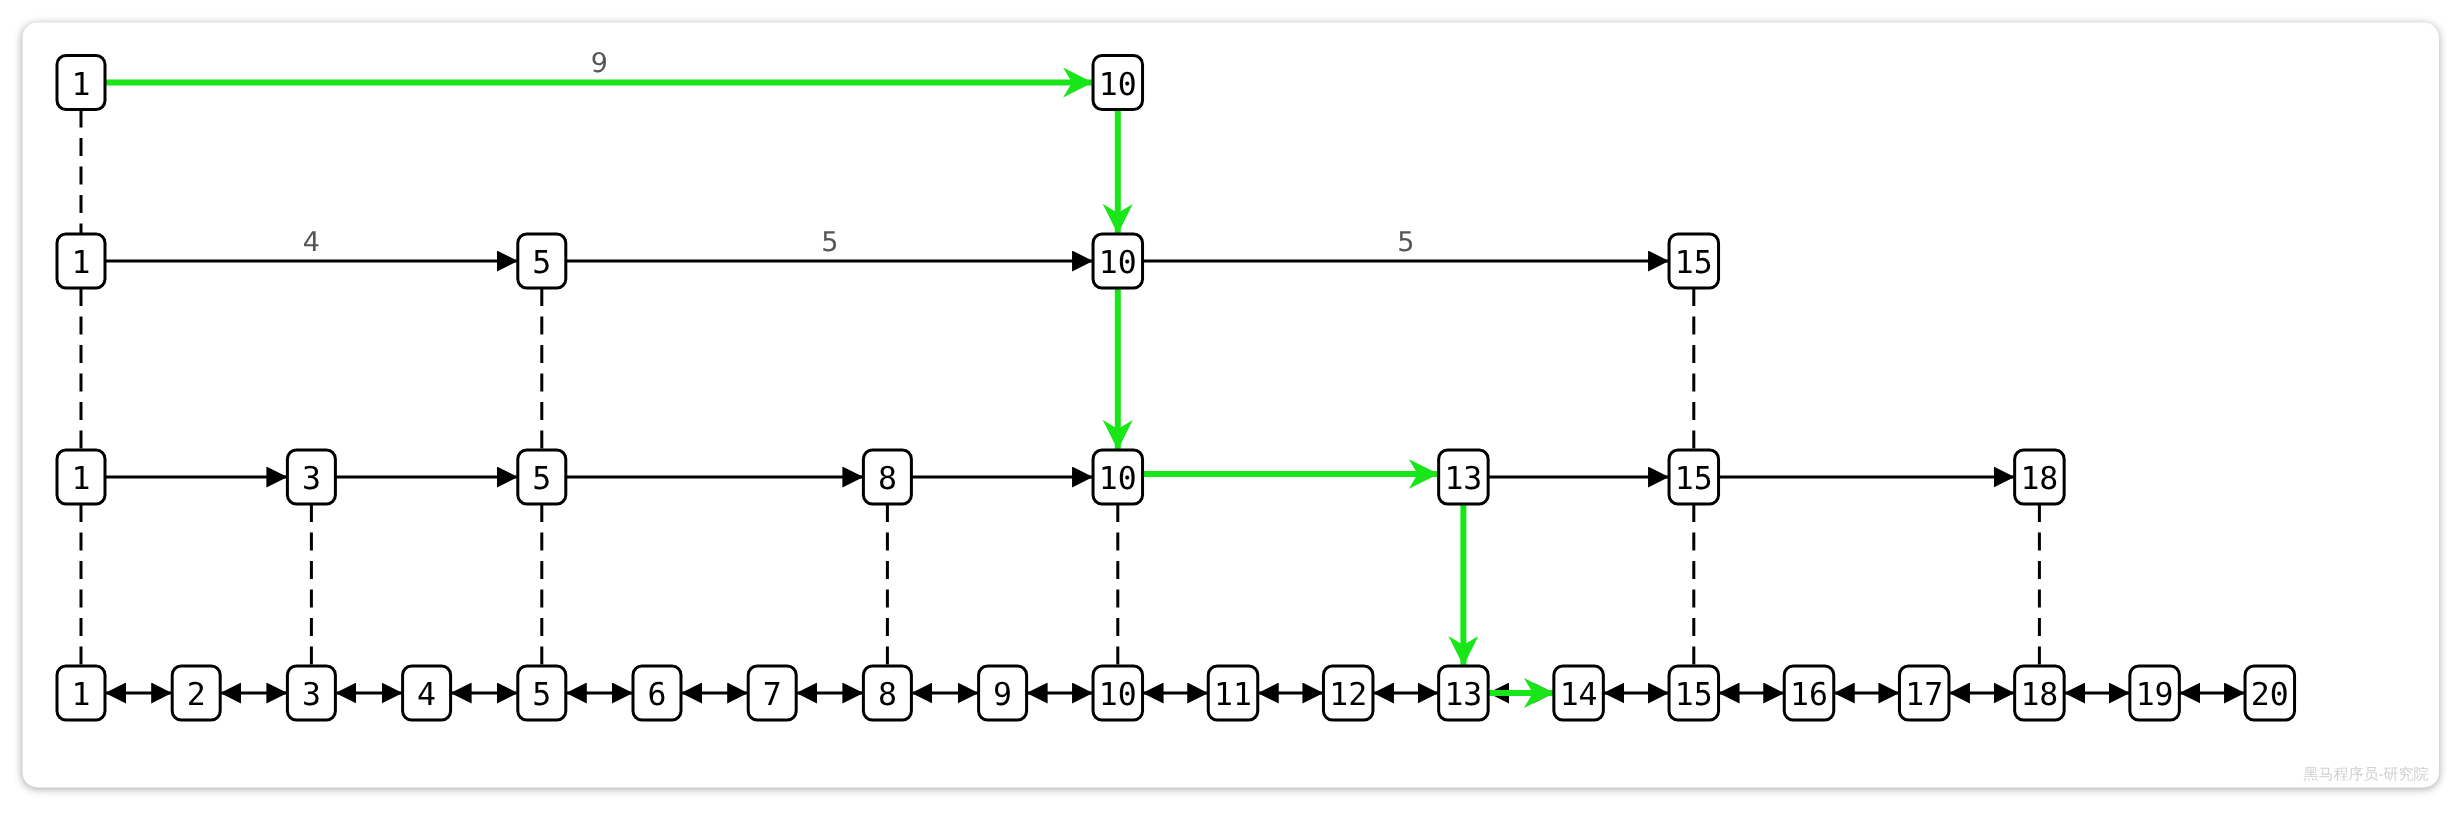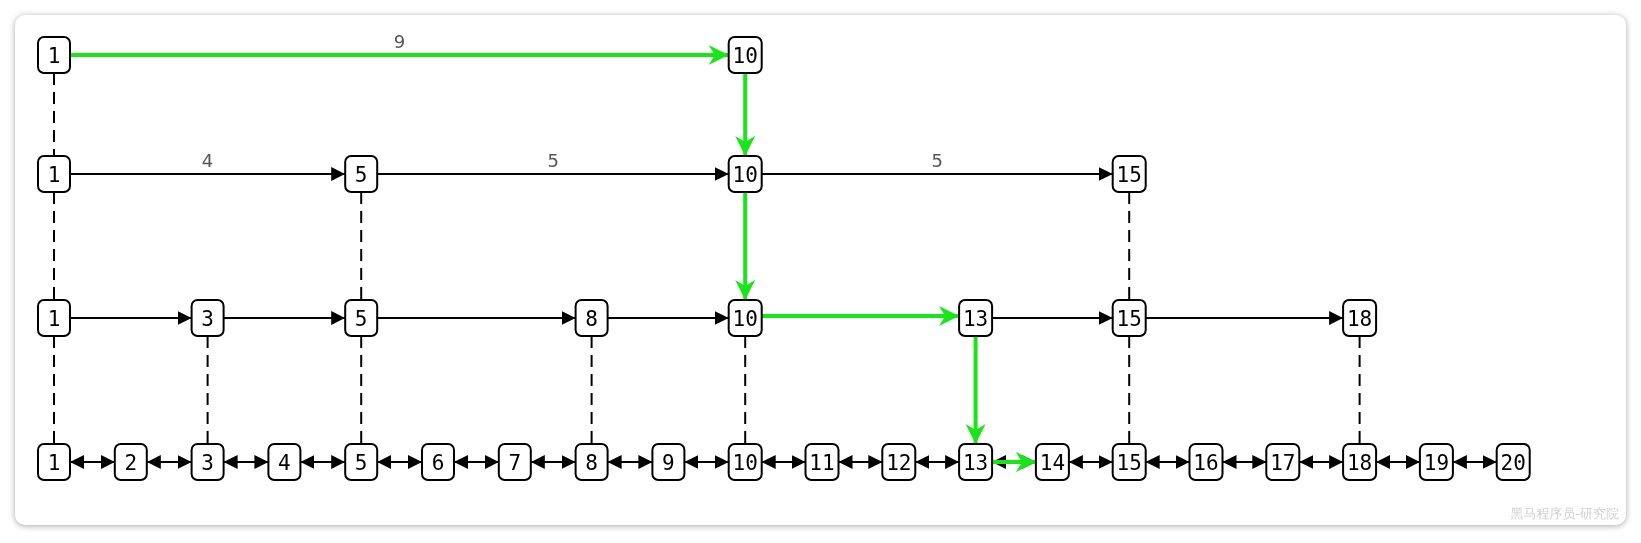--- a/index.html
+++ b/index.html
@@ -8,21 +8,21 @@
     position: absolute; left: 15px; top: 15px; width: 1611px; height: 510px;
     background: #ffffff; border-radius: 10px;
     box-shadow: 0 1px 6px rgba(0,0,0,0.35);
   }
   svg { position: absolute; left: 0; top: 0; }
   .node-rect { fill: #ffffff; stroke: #000000; stroke-width: 2; }
   .node-text { font-family: "DejaVu Sans Mono", monospace; font-size: 21px; fill: #000; text-anchor: middle; dominant-baseline: central; }
   .edge-label { font-family: "DejaVu Sans", sans-serif; font-size: 18px; fill: #555555; text-anchor: middle; }
   .watermark {
     position: absolute; right: 22px; bottom: 20px;
-    font-family: "DejaVu Serif", serif; font-size: 13px; color: #d0d0d0;
+    font-family: "DejaVu Serif", serif; font-size: 10px; color: #d0d0d0;
   }
 </style>
 </head>
 <body>
 
 <div class="card"></div>
 <svg id="diagram" width="1641" height="543" xmlns="http://www.w3.org/2000/svg">
   <defs>
     <marker id="arrow-black" viewBox="0 0 10 10" refX="10" refY="5" markerWidth="7" markerHeight="7" orient="auto-start-reverse">
       <path d="M0,0 L10,5 L0,10 z" fill="#000"></path>

